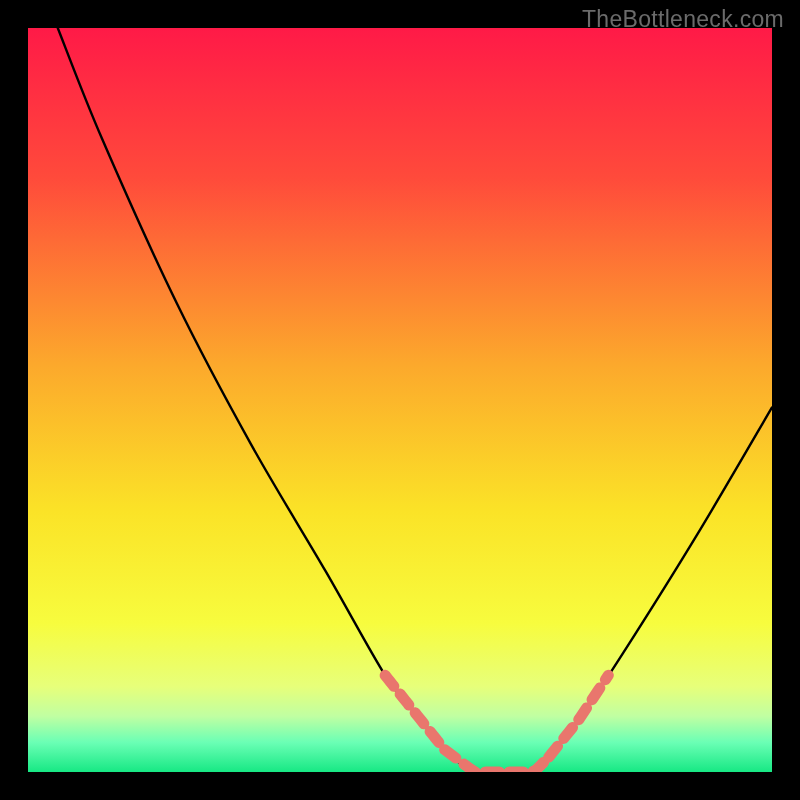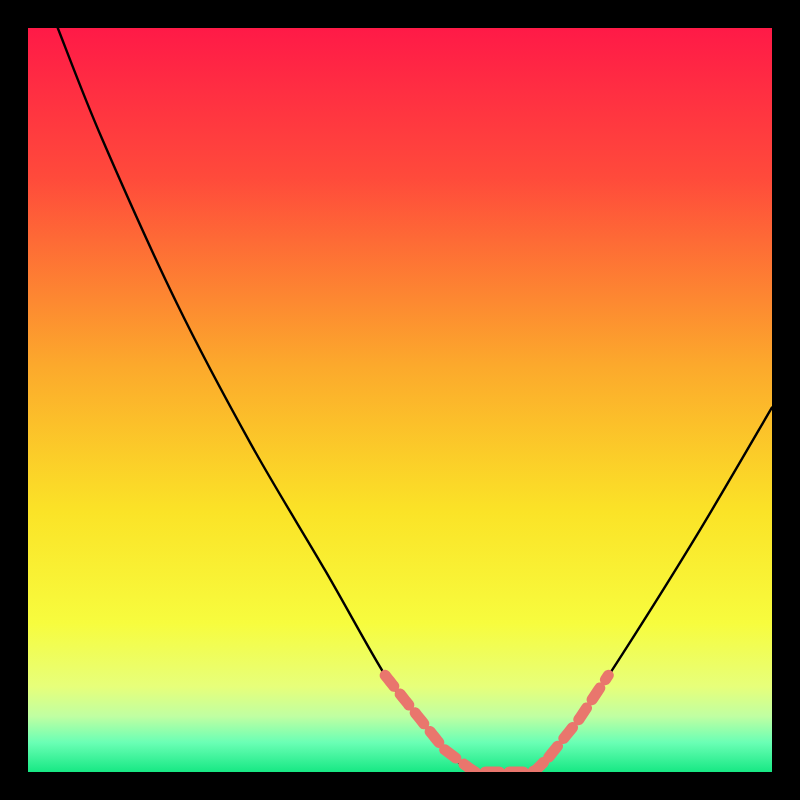--- a/index.html
+++ b/index.html
@@ -78,14 +78,15 @@
           <path d="M 29.76 0 C 37.2 18.600000000000005, 54.56 65.72000000000003, 74.4 111.60000000000002 C 94.24000000000001 157.48000000000002, 124.00000000000001 224.43999999999997, 148.8 275.28 C 173.60000000000002 326.11999999999995, 198.39999999999998 372, 223.2 416.64 C 248 461.28, 275.28000000000003 504.68, 297.6 543.12 C 319.92 581.56, 342.24 623.72, 357.12 647.28 C 372 670.8399999999999, 376.96 672.08, 386.88 684.48 C 396.8 696.88, 406.72 711.76, 416.64000000000004 721.68 C 426.56000000000006 731.5999999999999, 436.47999999999996 740.28, 446.4 744 C 456.32 747.72, 466.24 744, 476.16 744 C 486.08000000000004 744, 498.48 746.48, 505.92 744 C 513.36 741.52, 513.36 737.8, 520.8 729.12 C 528.2399999999999 720.44, 538.16 709.28, 550.56 691.92 C 562.9599999999999 674.56, 575.36 655.96, 595.2 624.96 C 615.0400000000001 593.96, 644.8000000000001 546.8399999999999, 669.6 505.91999999999996 C 694.4 464.99999999999994, 731.6 400.52, 744 379.44" fill="none" stroke="#000000" stroke-width="2.4" stroke-linecap="round"></path>
         </g>
       <g id="highlight-group">
           <path d="M 357.12 647.28 L 359.6 650.38 L 362.08 653.48 L 364.56 656.58 L 367.04 659.6800000000001 L 369.52 662.78 L 372 665.88 L 374.4800000000001 668.98 L 376.9599999999999 672.0799999999999 L 379.44 675.1800000000001 L 381.91999999999996 678.28 L 384.4 681.38 L 386.88 684.48 L 389.36 687.58 L 391.84 690.68 L 394.32 693.78 L 396.8 696.88 L 399.28 699.98 L 401.76000000000005 703.08 L 404.24 706.1800000000001 L 406.71999999999997 709.28 L 409.20000000000005 712.38 L 411.68 715.48 L 414.15999999999997 718.5799999999999 L 416.64000000000004 721.68" fill="none" stroke="#e9766d" stroke-width="11" stroke-linecap="round" stroke-dasharray="14 10"></path>
           <path d="M 416.64000000000004 721.68 L 420.9800000000001 724.9350000000001 L 425.32 728.1899999999999 L 429.66 731.445 L 434 734.7 L 438.34 737.955 L 442.68 741.21 L 447.02 744 L 451.36 744 L 455.70000000000005 744 L 460.0400000000001 744 L 464.38 744 L 468.72 744 L 473.06 744 L 477.40000000000003 744 L 481.73999999999995 744 L 486.08 744 L 490.42 744 L 494.76000000000005 744 L 499.09999999999997 744 L 503.44000000000005 744 L 507.78 742.14 L 512.1199999999999 737.8000000000001 L 516.46 733.4599999999999 L 520.8 729.12" fill="none" stroke="#e9766d" stroke-width="11" stroke-linecap="round" stroke-dasharray="14 10"></path>
           <path d="M 520.8 729.12 L 523.28 726.0200000000001 L 525.76 722.92 L 528.24 719.82 L 530.7199999999999 716.72 L 533.2 713.62 L 535.68 710.52 L 538.16 707.4200000000001 L 540.64 704.3199999999999 L 543.12 701.22 L 545.5999999999999 698.12 L 548.08 695.02 L 550.56 691.92 L 553.04 688.2 L 555.52 684.4799999999999 L 558 680.76 L 560.48 677.0400000000001 L 562.96 673.3199999999999 L 565.44 669.6 L 567.92 665.8800000000001 L 570.4000000000001 662.16 L 572.88 658.44 L 575.36 654.72 L 577.84 651 L 580.32 647.28" fill="none" stroke="#e9766d" stroke-width="11" stroke-linecap="round" stroke-dasharray="14 10"></path>
         </g>
     </svg>
   </div>
 
+  <div class="watermark">TheBottleneck.com</div>
 
 </div>
 
 </body></html>

